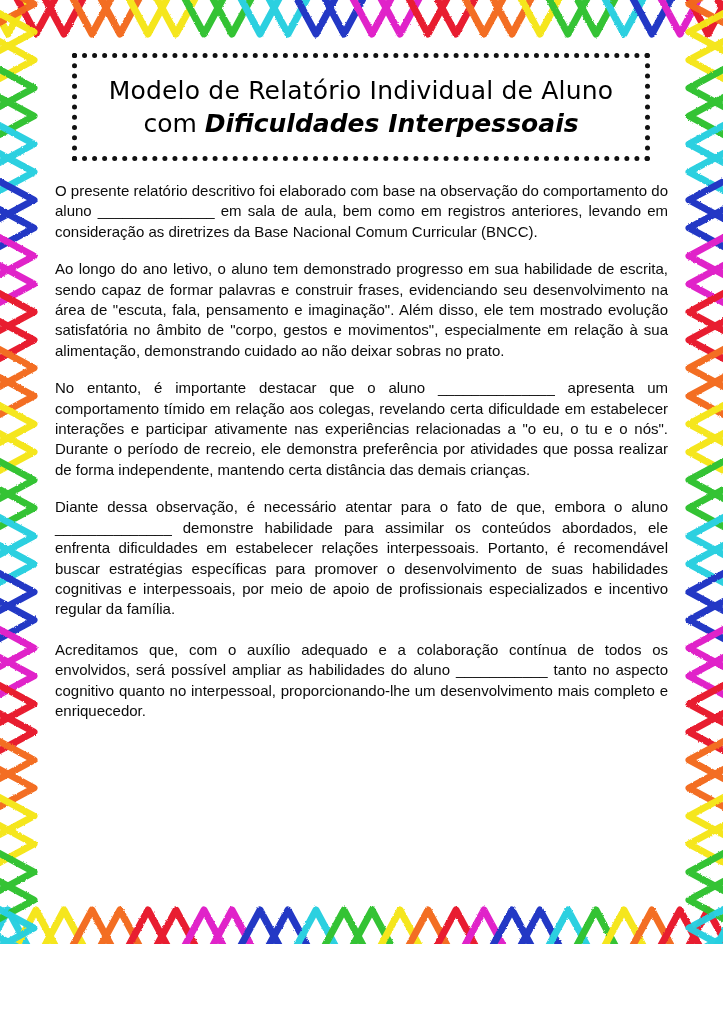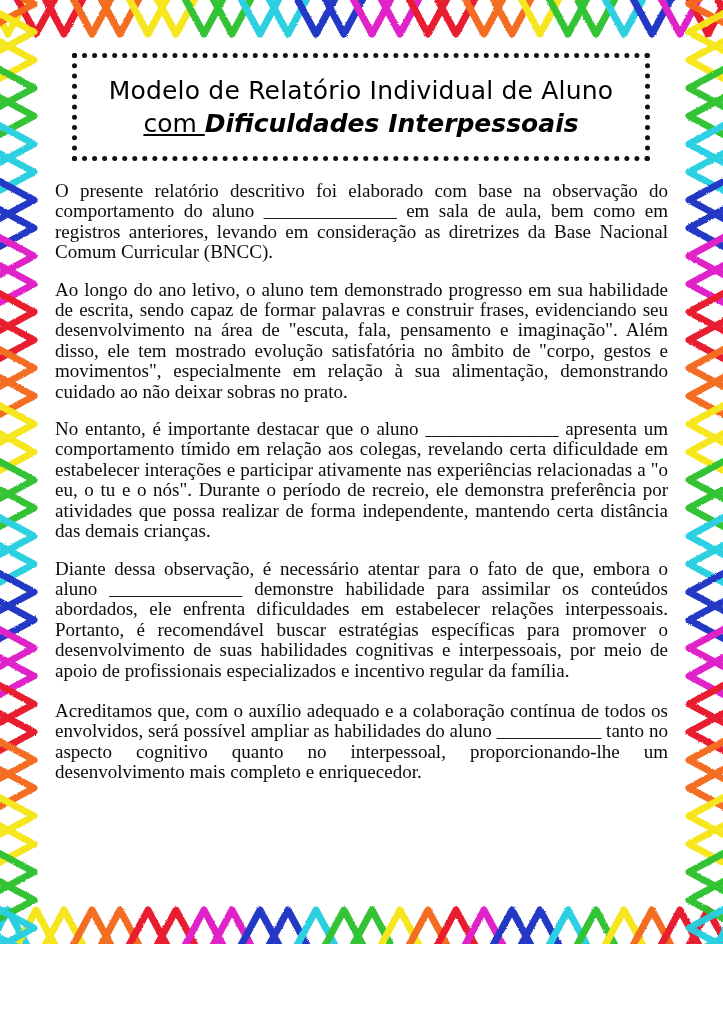--- a/index.html
+++ b/index.html
@@ -62,33 +62,33 @@
     white-space: nowrap;
   }
   .title-line-2 {
     font-family: "DejaVu Sans", sans-serif;
     font-size: 25px;
     color: #000000;
     line-height: 1.18;
     margin-top: 3px;
     white-space: nowrap;
   }
-  .title-line-2 .thin { font-weight: 400; text-decoration: underline; }
+  .title-line-2 .thin { font-weight: 400; }
   .title-line-2 .strong { font-weight: 700; font-style: italic; }
 
   
   .content {
     position: absolute;
     left: 55px;
     top: 181px;
     width: 613px;
   }
   .para {
-    font-family: Liberation Serif, serif;
-    font-size: 19px;
+    font-family: Liberation Sans, sans-serif;
+    font-size: 15px;
     line-height: 20.4px;
     color: #0b0b0b;
     text-align: justify;
     text-justify: inter-word;
     margin: 0 0 17px 0;
     hyphens: none;
   }
   .para:last-child { margin-bottom: 0; margin-top: 20px; }
 
   

